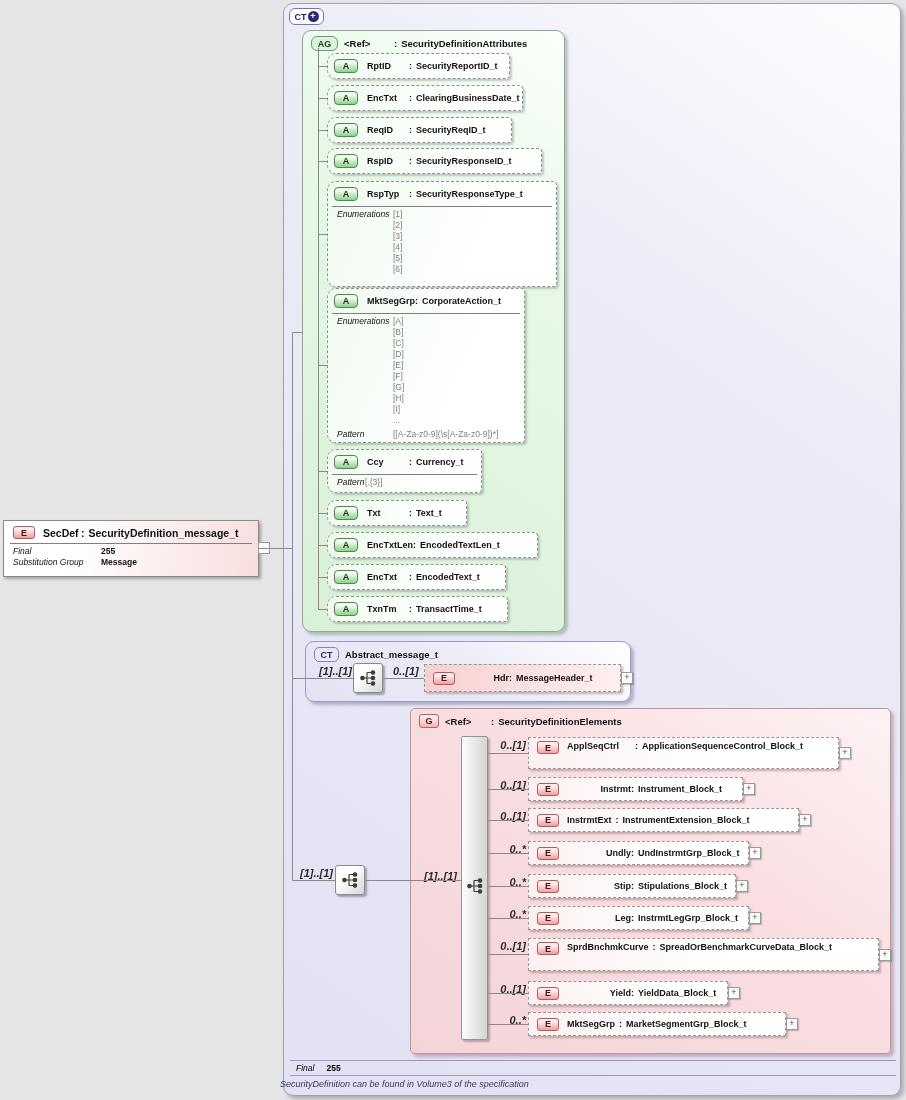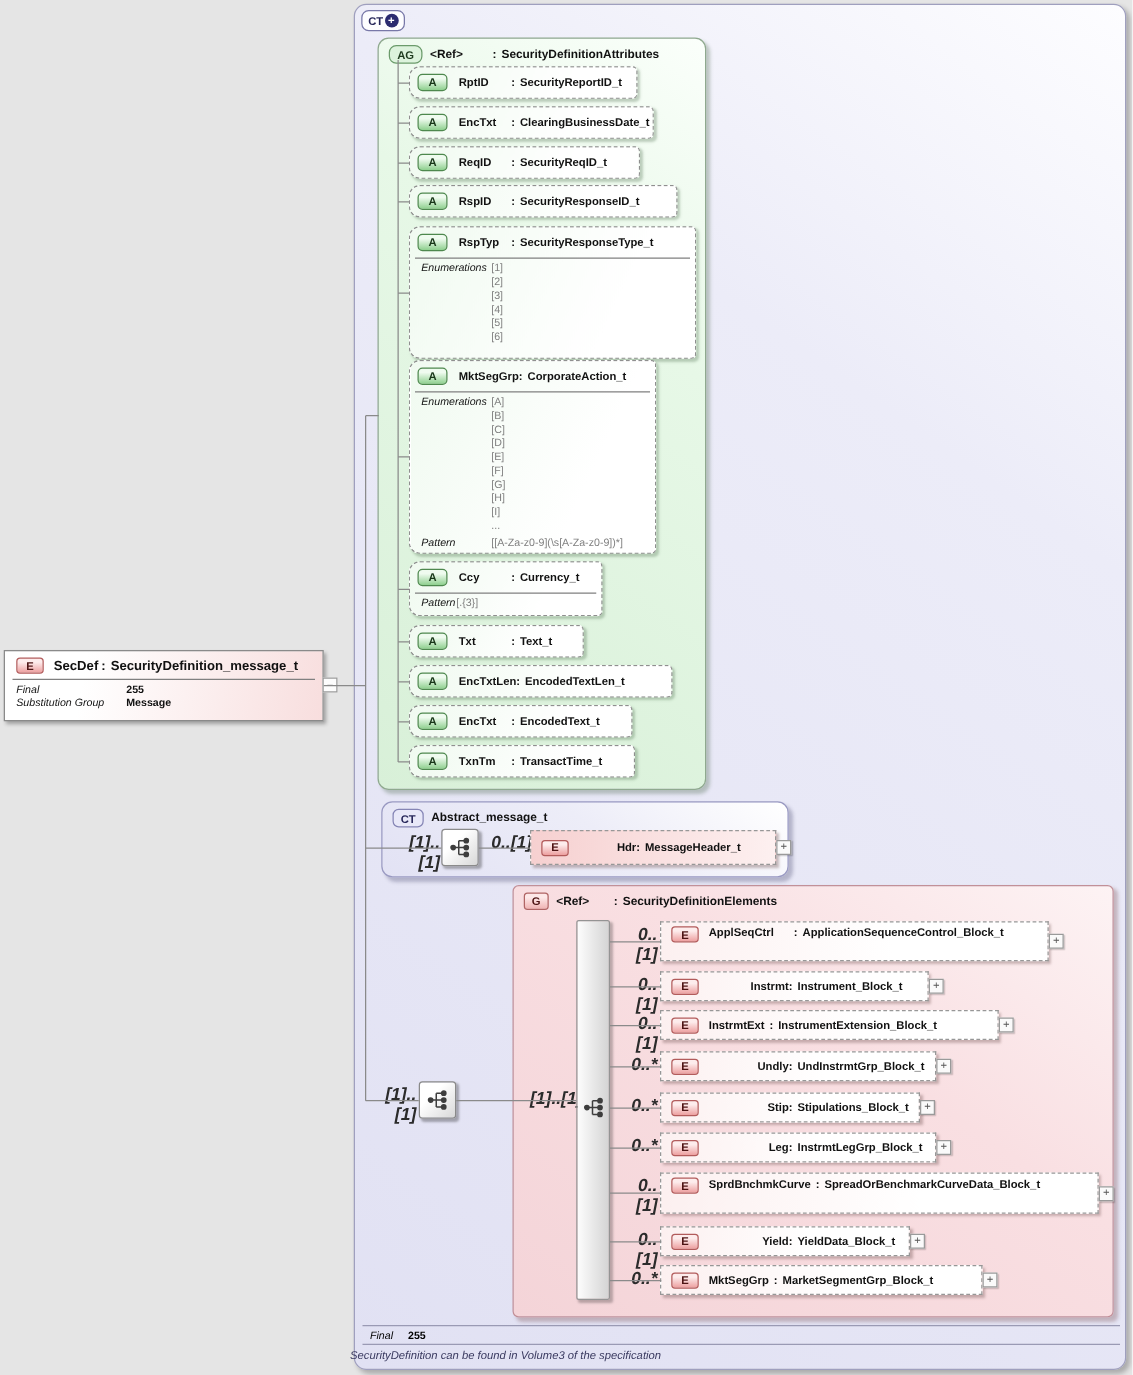--- a/index.html
+++ b/index.html
@@ -61,21 +61,21 @@
 
   
   .seq-icon{position:absolute;width:30px;height:30px;border:1px solid #8a8a8a;border-radius:3px;
     background:linear-gradient(135deg,#ffffff 35%,#d8d8d8);box-shadow:2px 2px 2px rgba(0,0,0,0.3);
     display:flex;align-items:center;justify-content:center;box-sizing:border-box;}
   .gbar{left:461px;top:736px;width:27px;height:304px;border:1px solid #949494;border-radius:2px;
     background:linear-gradient(to right,#fdfdfd,#d4d4d4);box-shadow:2px 2px 2px rgba(0,0,0,0.25);
     display:flex;align-items:center;justify-content:center;}
   .minus-box{left:258px;top:542px;width:12px;height:12px;border:1px solid #9a9a9a;background:#fdfdfd;
     font-size:9px;line-height:10px;text-align:center;color:#555;}
-  .card{position:absolute;font-size:14px;font-style:italic;font-weight:bold;color:#2b2b2b;}
+  .card{position:absolute;font-size:11px;font-style:italic;font-weight:bold;color:#2b2b2b;}
   .card.ra{width:30px;text-align:right;}
 
   
   .secdef{left:3px;top:520px;width:256px;height:57px;border:1px solid #8a8a8a;
     background:linear-gradient(100deg,#ffffff 25%,#f8dede 100%);box-shadow:2px 2px 3px rgba(0,0,0,0.3);}
   .secdef .trow{display:flex;align-items:center;padding:5px 0 0 9px;font-weight:bold;font-size:10.5px;color:#111;}
   .secdef .nm{margin-left:8px;min-width:38px;}
   .secdef .sep{border-top:1px solid #808080;margin:4px 6px 2px 6px;}
   .kv{display:flex;padding-left:9px;font-size:8.5px;line-height:11px;}
   .kv .k{font-style:italic;width:88px;flex:none;color:#111;}

